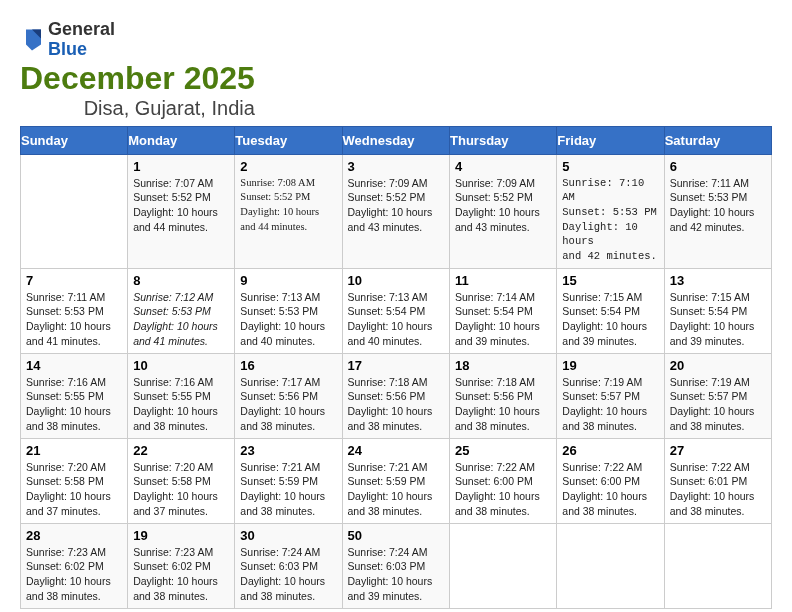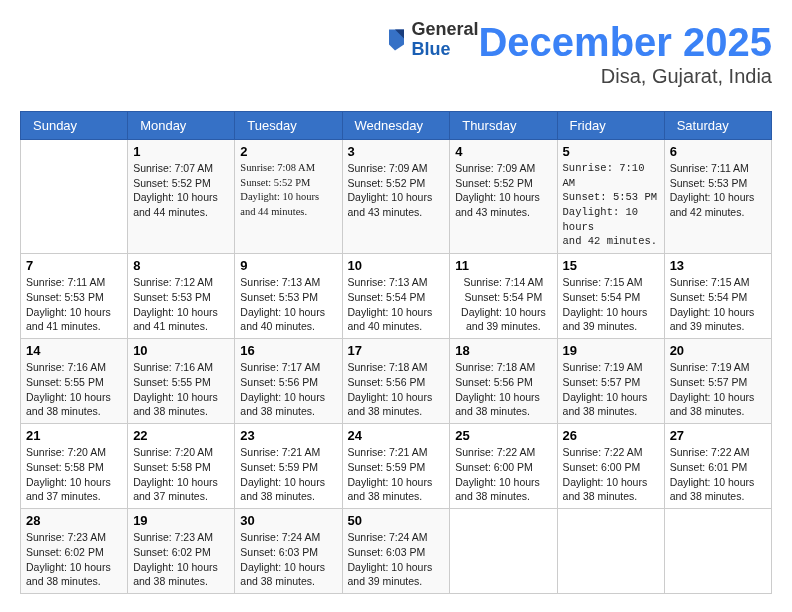--- a/index.html
+++ b/index.html
@@ -5,23 +5,24 @@
     * { box-sizing: border-box; margin: 0; padding: 0; }
     body {
       font-family: Arial, sans-serif;
       background: #fff;
       width: 792px;
       min-height: 612px;
       padding: 20px;
     }
     .header {
       display: flex;
-      justify-content: flex-end;
+      justify-content: flex-start;
       align-items: flex-start;
-      margin-bottom: 23px;
+      margin-bottom: 6px;
+      flex-direction: column;
     }
     .logo {
       display: flex;
       align-items: center;
     }
     .logo-text {
       display: flex;
       flex-direction: column;
       font-size: 18px;
       font-weight: bold;
@@ -32,40 +33,40 @@
     .logo-icon {
       width: 24px;
       height: 28px;
       margin-right: 4px;
       position: relative;
     }
     .title-block {
       text-align: right;
     }
     .month-title {
-      font-size: 40px;
+      font-size: 32px;
       font-weight: bold;
-      color: #3b82f6;
+      color: #4d7c0f;
     }
     .location {
       font-size: 20px;
       color: #444;
     }
     table {
       width: 100%;
       border-collapse: collapse;
       font-size: 11px;
     }
     thead tr th {
       background: #3671c6;
       color: #fff;
-      padding: 6px 12px;
+      padding: 6px 0;
       text-align: left;
       font-size: 13px;
-      font-weight: normal;
+      font-weight: bold;
       border: 1px solid #2a5ba8;
     }
     tbody tr td {
       border: 1px solid #ccc;
       vertical-align: top;
       padding: 4px 5px;
       height: 85px;
       width: 108px;
       background: #fff;
     }
@@ -168,42 +169,42 @@
       <tr>
         <td>
           <span class="day-num">7</span>
           <div class="day-info" style="white-space: pre-line;">Sunrise: 7:11 AM
 Sunset: 5:53 PM
 Daylight: 10 hours
 and 41 minutes.</div>
         </td>
         <td>
           <span class="day-num">8</span>
-          <div class="day-info" style="white-space: pre-line;">Sunrise: 7:12 AM
+          <div class="day-info" style="white-space: pre-line; font-style: italic;">Sunrise: 7:12 AM
 Sunset: 5:53 PM
 Daylight: 10 hours
 and 41 minutes.</div>
         </td>
         <td>
           <span class="day-num">9</span>
           <div class="day-info" style="white-space: pre-line;">Sunrise: 7:13 AM
 Sunset: 5:53 PM
 Daylight: 10 hours
 and 40 minutes.</div>
         </td>
         <td>
           <span class="day-num">10</span>
           <div class="day-info" style="white-space: pre-line;">Sunrise: 7:13 AM
 Sunset: 5:54 PM
 Daylight: 10 hours
 and 40 minutes.</div>
         </td>
         <td>
           <span class="day-num">11</span>
-          <div class="day-info" style="white-space: pre-line; text-align: center;">Sunrise: 7:14 AM
+          <div class="day-info" style="white-space: pre-line;">Sunrise: 7:14 AM
 Sunset: 5:54 PM
 Daylight: 10 hours
 and 39 minutes.</div>
         </td>
         <td>
           <span class="day-num">15</span>
           <div class="day-info" style="white-space: pre-line;">Sunrise: 7:15 AM
 Sunset: 5:54 PM
 Daylight: 10 hours
 and 39 minutes.</div>

